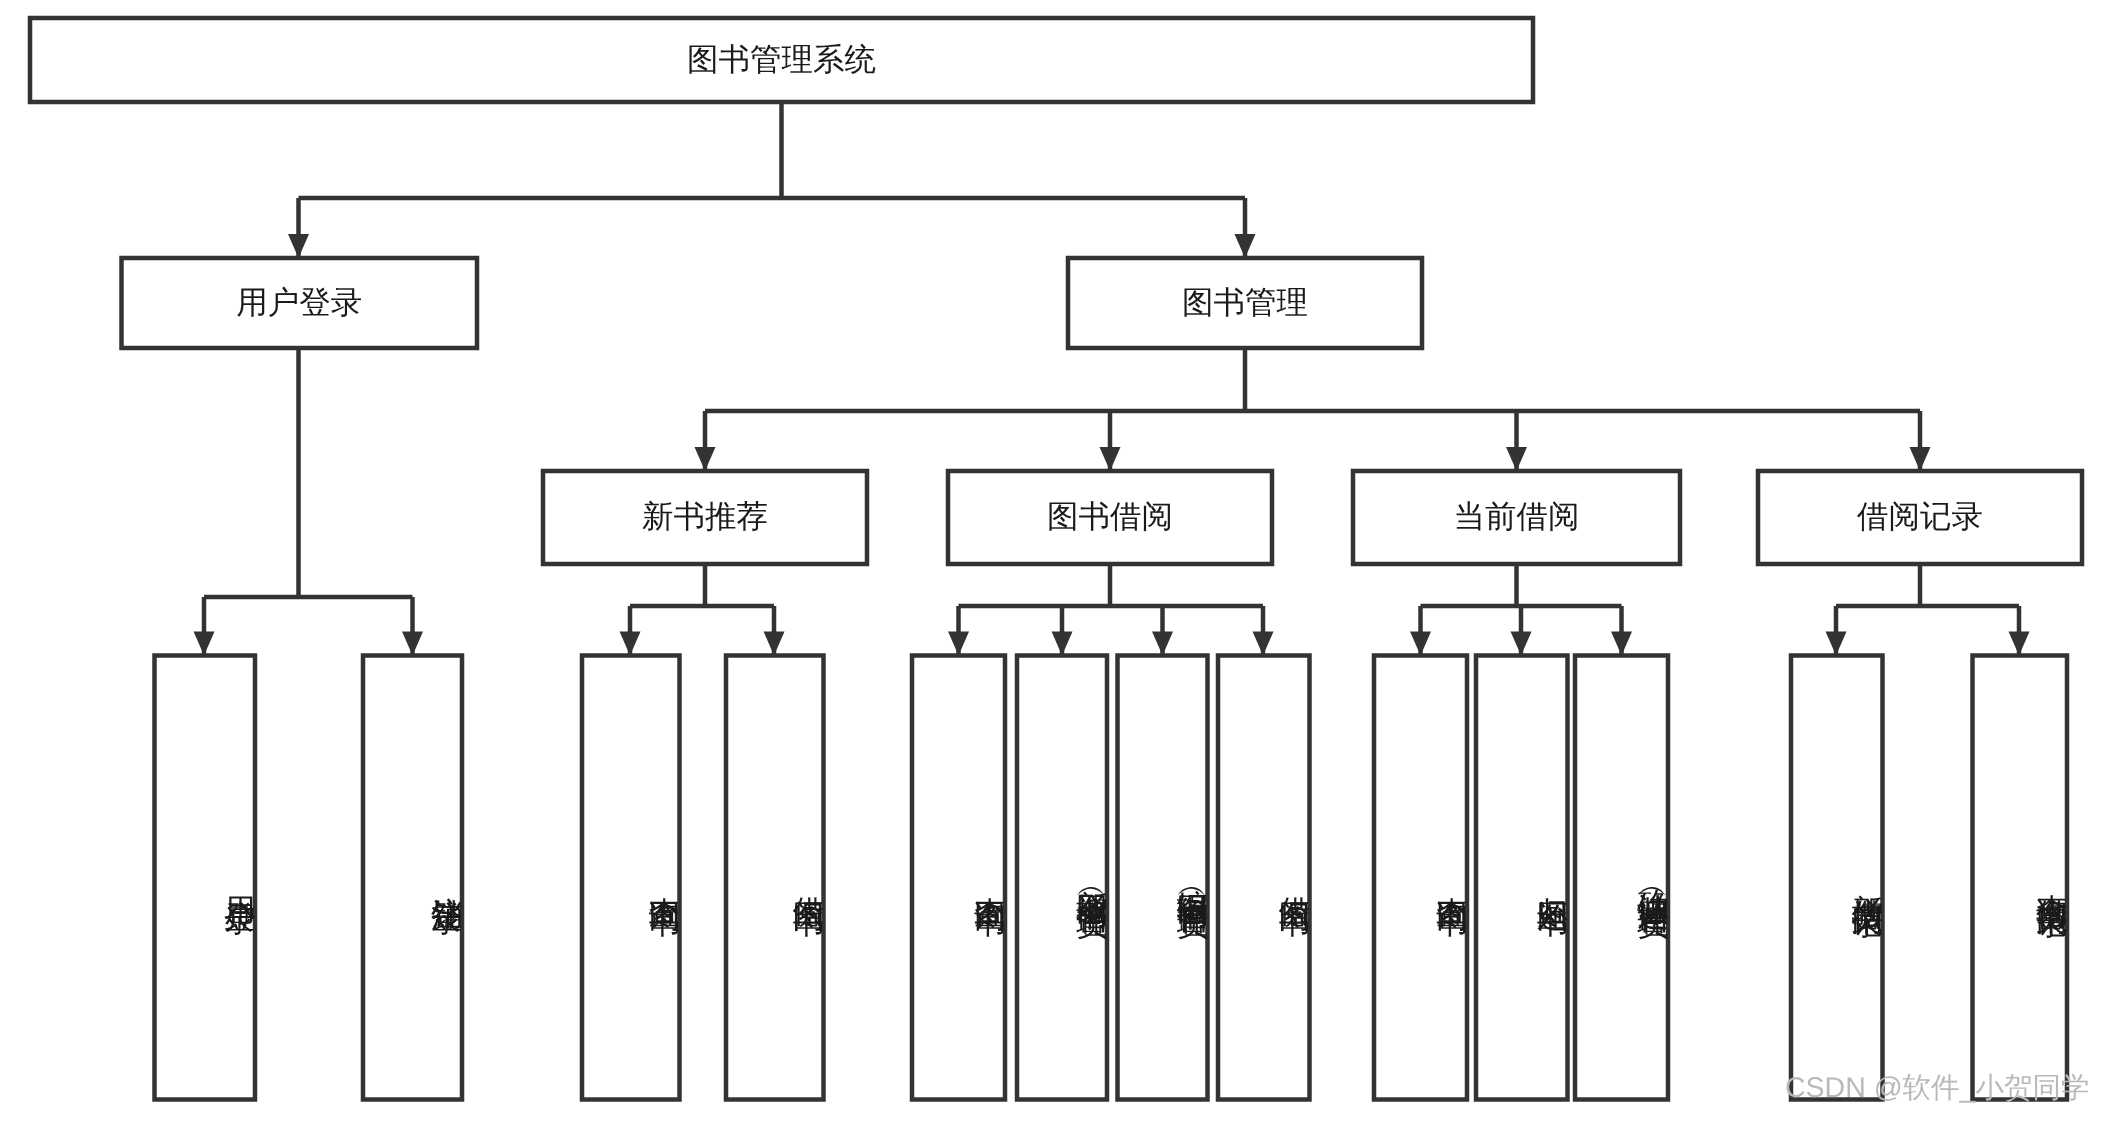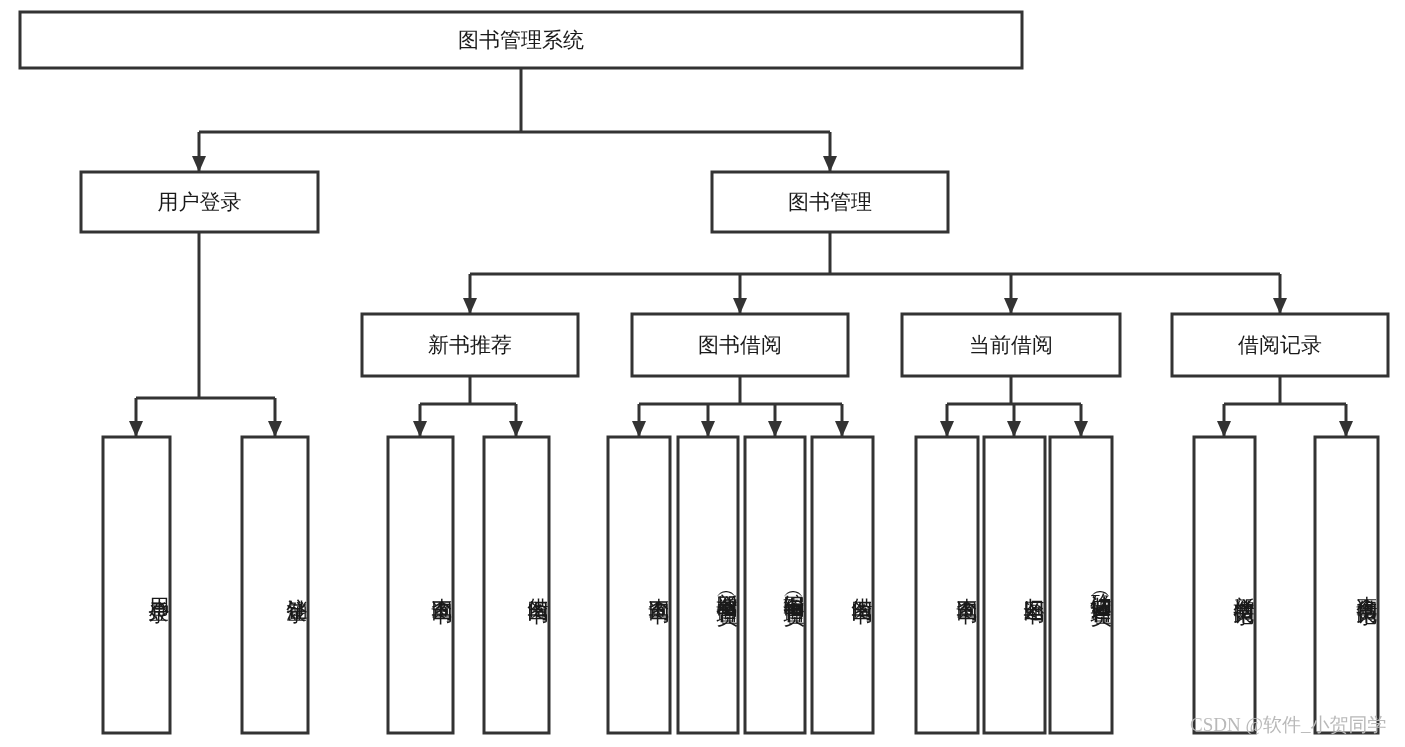--- a/index.html
+++ b/index.html
@@ -57,21 +57,21 @@
     letter-spacing: 2px;
     line-height: 1;
     display: flex;
     align-items: flex-start;
     justify-content: center;
     white-space: nowrap;
     pointer-events: none;
   }
   .watermark {
     position: absolute;
-    font-family: Liberation Serif, serif;
+    font-family: Liberation Sans, sans-serif;
     font-size: 19px;
     color: #b9b9b9;
     white-space: nowrap;
     left: 1190px;
     top: 712px;
   }
 </style>
 </head>
 <body>
 

